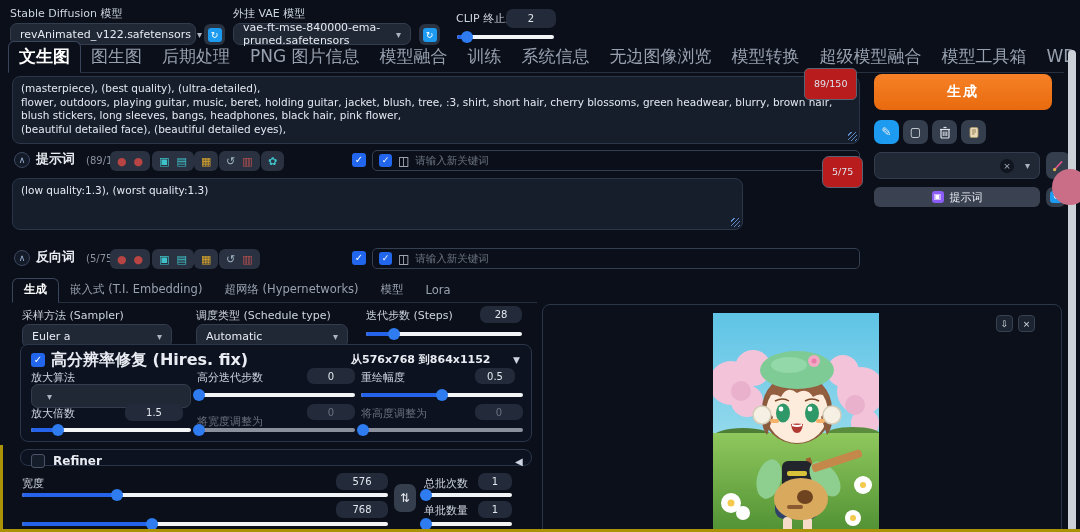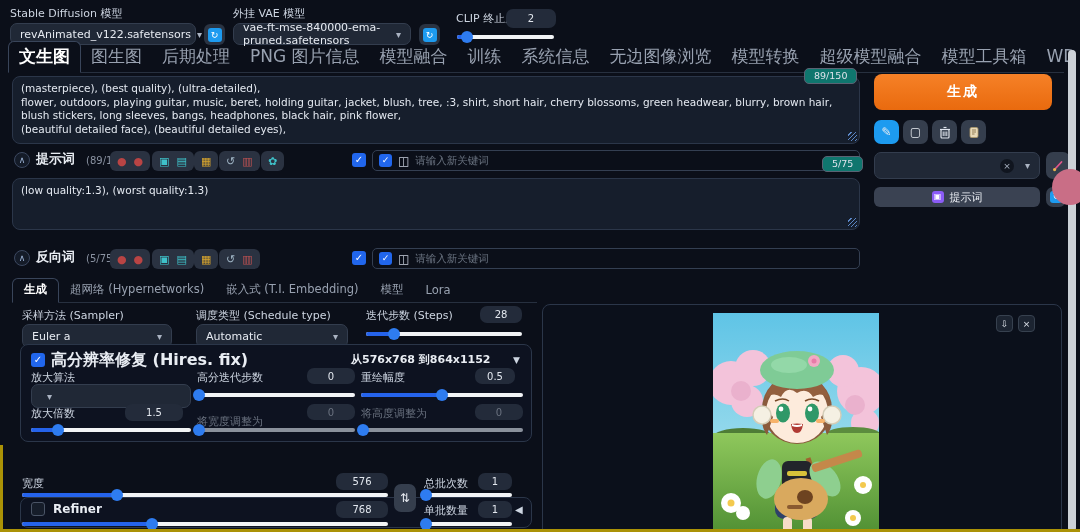--- a/index.html
+++ b/index.html
@@ -16,22 +16,22 @@
       display:flex;align-items:center;justify-content:center;}
   .numbox.off{color:#6b7380;}
   .slider{position:absolute;height:14px;}
   .slider .track{position:absolute;left:0;right:0;top:5px;height:4px;background:#f2f4f6;border-radius:3px;}
   .slider.off .track{background:#8a919c;}
   .slider .fill{position:absolute;left:0;top:5px;height:4px;background:#2563eb;border-radius:3px;}
   .slider .knob{position:absolute;top:1px;width:12px;height:12px;border-radius:50%;background:#2e7cf0;margin-left:-6px;}
   .chk{position:absolute;width:14px;height:14px;border-radius:3px;background:#2166ec;color:#fff;
       font-size:10px;line-height:13px;text-align:center;font-weight:700;}
   .chk.un{background:#161d2a;border:1px solid #4a5466;color:transparent;}
-  .badge{position:absolute;background:#0f766e;border:1px solid #5a6373;border-radius:5px;color:#dde3ec;
-      font-size:9.5px;padding:1px 9px;line-height:12px;z-index:5;}
+  .badge{position:absolute;background:#b91c1c;border:1px solid #5a6373;border-radius:5px;color:#dde3ec;
+      font-size:9.5px;padding:9px 9px;line-height:12px;z-index:5;}
   .refreshbtn{position:absolute;width:21px;height:21px;background:#2a3342;border-radius:6px;
       display:flex;align-items:center;justify-content:center;}
   .refreshbtn .inner{width:14px;height:14px;background:#1d9bf0;border-radius:3px;color:#fff;font-size:9px;
       line-height:14px;text-align:center;}
   .tabrow{position:absolute;left:8px;top:50px;width:1056px;height:23px;display:flex;align-items:flex-end;
       border-bottom:1px solid #27303f;}
   .tab{color:#98a1b0;font-size:17px;padding:3px 10px 4px;white-space:nowrap;}
   .tab.active{color:#fff;font-weight:700;border:1px solid #39455a;border-bottom:1px solid #0b0f19;
       border-radius:6px 6px 0 0;margin-bottom:-1px;background:#0b0f19;}
   .textarea{position:absolute;background:#161e2c;border:1px solid #2b3649;border-radius:8px;
@@ -136,22 +136,22 @@
   <div class="tgroup" style="left:261px;top:151px;">
     <span class="ticon" style="color:#3fc1c9;">✿</span>
   </div>
   <div class="chk" style="left:352px;top:153px;">✓</div>
   <div class="kwinput" style="left:372px;top:150px;width:488px;">
     <span class="chk2">✓</span>
     <span class="boxicon">◫</span>
     <span class="ph">请输入新关键词</span>
   </div>
 
-  <div class="badge" style="left:822px;top:156px;">5/75</div>
-  <div class="textarea" style="left:12px;top:178px;width:848px;height:52px;">
+  <div class="badge" style="left:822px;top:156px;border-radius:7px;">5/75</div>
+  <div class="textarea" style="left:12px;top:178px;width:731px;height:52px;">
     <div><span>(low quality:1.3), (worst quality:1.3)</span></div>
   </div>
 
   <div class="collapse" style="left:14px;top:250px;">∧</div>
   <div class="lbl bold" style="left:36px;top:250px;font-size:13px;">反向词</div>
   <div class="lbl" style="left:86px;top:252px;color:#8b93a2;font-size:10px;">(5/75)</div>
   <div class="tgroup" style="left:110px;top:249px;">
     <span class="ticon" style="color:#b94444;">●</span>
     <span class="ticon" style="color:#b94444;">●</span>
   </div>
@@ -168,22 +168,22 @@
   </div>
   <div class="chk" style="left:352px;top:251px;">✓</div>
   <div class="kwinput" style="left:372px;top:248px;width:488px;">
     <span class="chk2">✓</span>
     <span class="boxicon">◫</span>
     <span class="ph">请输入新关键词</span>
   </div>
 
   <div class="subtabrow">
     <div class="subtab active">生成</div>
+    <div class="subtab">嵌入式 (T.I. Embedding)</div>
     <div class="subtab">超网络 (Hypernetworks)</div>
-    <div class="subtab">嵌入式 (T.I. Embedding)</div>
     <div class="subtab">模型</div>
     <div class="subtab">Lora</div>
   </div>
 
   <div class="lbl" style="left:22px;top:309px;">采样方法 (Sampler)</div>
   <div class="dd" style="left:22px;top:324px;width:150px;height:24px;">
     <span>Euler a</span>
     <span class="caret">▾</span>
   </div>
   <div class="lbl" style="left:196px;top:309px;">调度类型 (Schedule type)</div>
@@ -242,21 +242,21 @@
     </div>
 
     <div class="lbl off" style="left:340px;top:62px;">将高度调整为</div>
     <div class="numbox off" style="left:454px;top:59px;width:48px;height:16px;">0</div>
     <div class="slider off" style="left:340px;top:78px;width:162px;">
       <div class="track"></div>
         <div class="knob" style="left:1%;"></div>
     </div>
   </div>
 
-  <div class="groupbox" style="left:20px;top:449px;width:512px;height:31px;margin-top:48px;">
+  <div class="groupbox" style="left:20px;top:449px;width:512px;height:17px;">
     <div class="chk un" style="left:10px;top:4px;"></div>
     <div class="lbl bold" style="left:32px;top:4px;font-size:12px;">Refiner</div>
     <div class="lbl" style="left:494px;top:5px;color:#cdd5e1;font-size:10px;">◀</div>
   </div>
 
   <div class="lbl" style="left:22px;top:477px;">宽度</div>
   <div class="numbox" style="left:336px;top:473px;width:52px;height:17px;">576</div>
   <div class="slider" style="left:22px;top:488px;width:366px;">
     <div class="track"></div>
       <div class="fill" style="width:26%;"></div>

